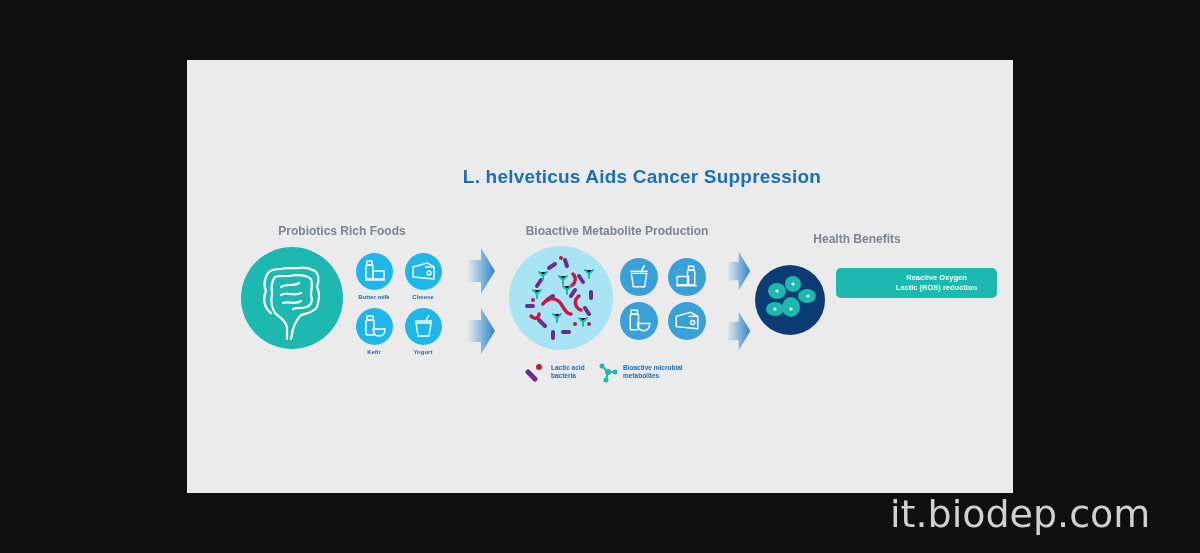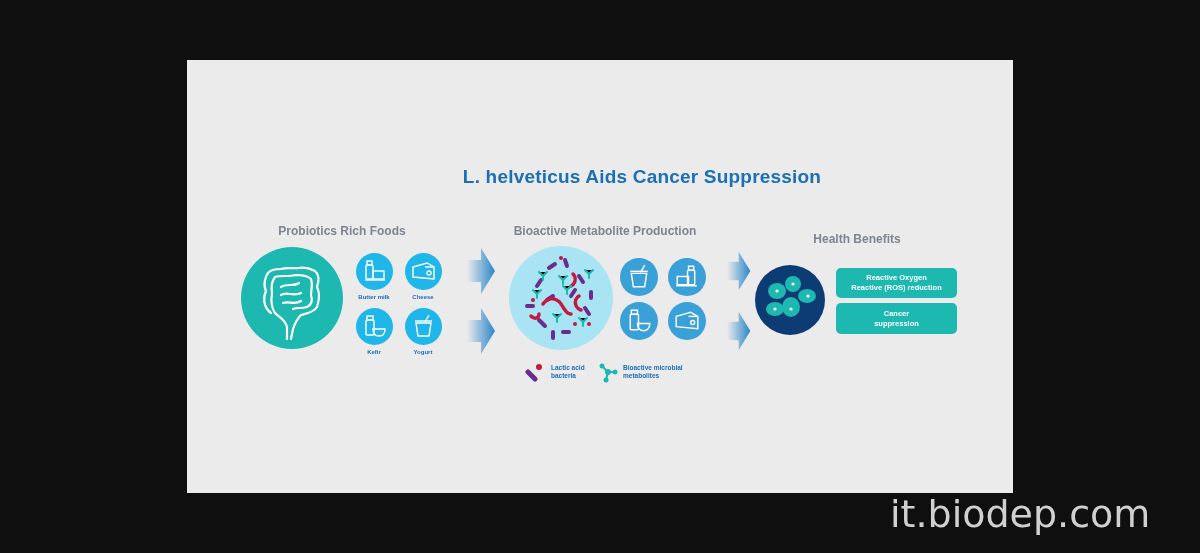--- a/index.html
+++ b/index.html
@@ -15,21 +15,21 @@
   .watermark{position:absolute;left:890px;top:492px;font-family:"DejaVu Sans",sans-serif;font-size:38px;color:#d0d0d0;}
   svg{display:block;}
 </style>
 </head>
 <body>
 
 <div class="slide">
   <div class="title">L. helveticus Aids Cancer Suppression</div>
 
   <div class="section-h" style="left:155px;top:164px;">Probiotics Rich Foods</div>
-  <div class="section-h" style="left:418px;top:164px;">Bioactive Metabolite Production</div>
+  <div class="section-h" style="left:430px;top:164px;">Bioactive Metabolite Production</div>
   <div class="section-h" style="left:670px;top:172px;">Health Benefits</div>
 
   <div class="circle" style="left:54px;top:187px;width:102px;height:102px;background:#1db8b0;">
     <svg width="102" height="102" viewBox="0 0 102 102">
       <g fill="none" stroke="#fff" stroke-width="2.2" stroke-linecap="round" stroke-linejoin="round">
         <path d="M30 66 C22 60 22 50 25 44 C22 38 24 30 27 26 C30 22 36 22 40 22 C46 20 52 22 58 21 C64 20 70 22 74 24 C79 28 78 34 76 40 C79 46 78 54 76 60 C72 66 66 66 60 68 C56 72 54 76 52 82 L50 92"></path>
         <path d="M34 66 C30 60 30 52 31 46 C30 40 31 34 34 30 C40 28 48 30 54 28 C60 28 66 28 70 32 C72 38 70 44 70 48 C72 54 70 58 66 60 C60 62 56 60 52 62"></path>
         <path d="M40 40 C46 36 52 40 58 36 M40 48 C46 44 52 50 60 46 M42 56 C48 54 54 58 60 54"></path>
         <path d="M46 92 L46 80 C44 72 38 70 34 66"></path>
       </g>
@@ -217,27 +217,21 @@
       <g fill="#fff">
           <circle cx="22" cy="26" r="1.6"></circle>
           <circle cx="38" cy="19" r="1.6"></circle>
           <circle cx="53" cy="31" r="1.6"></circle>
           <circle cx="20" cy="44" r="1.6"></circle>
           <circle cx="36" cy="44" r="1.6"></circle>
         </g>
     </svg>
   </div>
 
-  <div class="benefit" style="top:208px;height:30px;">
+  <div class="benefit" style="top:208px;height:30px;padding-left:40px;">
     <div>
         <div>Reactive Oxygen</div>
-        <div>Reactive (ROS) reduction</div>
+        <div>Lactic (ROS) reduction</div>
       </div>
   </div>
-  <div class="benefit" style="top:243px;height:31px;">
-    <div>
-        <div>Cancer</div>
-        <div>suppression</div>
-      </div>
-  </div>
 </div>
 
 <div class="watermark">it.biodep.com</div>
 
 </body></html>

